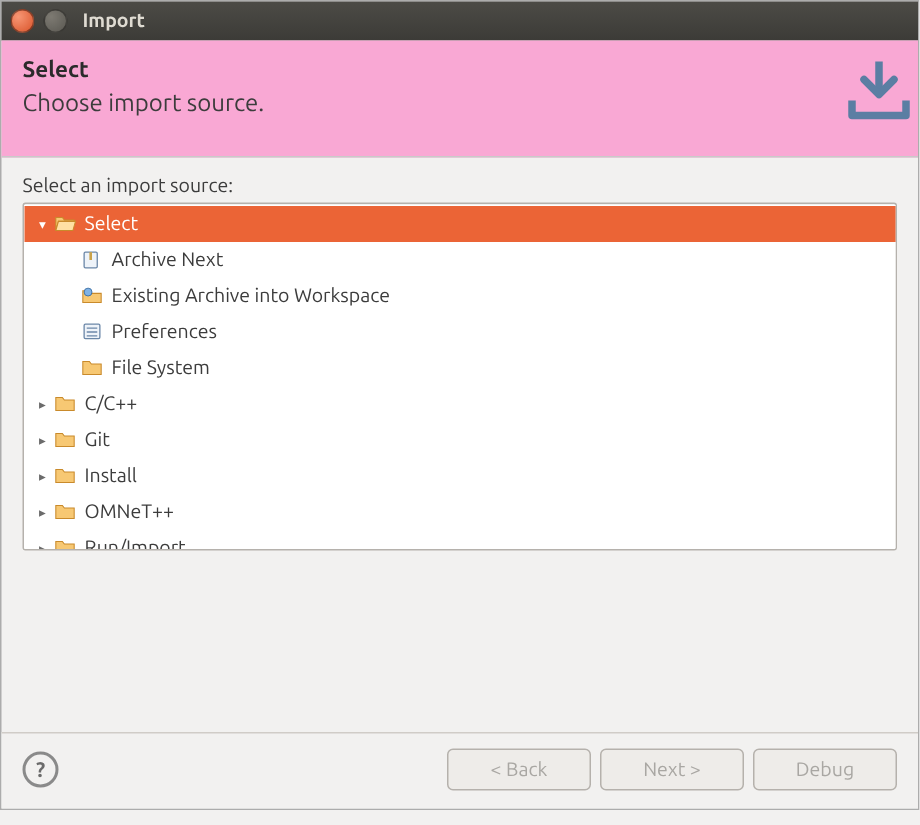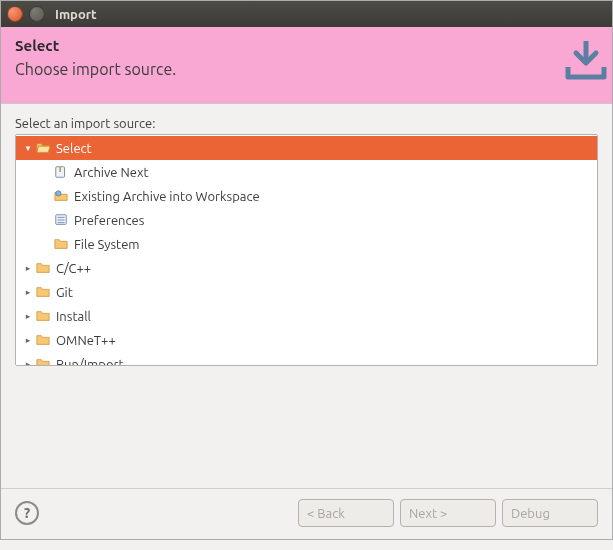--- a/index.html
+++ b/index.html
@@ -167,20 +167,21 @@
     gap: 6px;
   }
   .btn {
     min-width: 96px;
     height: 28px;
     border: 1px solid #b5b1ac;
     border-radius: 4px;
     background: linear-gradient(to bottom, #fafaf8, #e9e7e3);
     font-size: 13px;
     color: #3c3c3c;
+    text-align: center;
     line-height: 26px;
     padding: 0 8px;
   }
   .btn.disabled {
     color: #a9a7a3;
     background: #eeece9;
   }
   
   .tree::-webkit-scrollbar { width: 12px; }
   .tree::-webkit-scrollbar-thumb { background: #e87b4f; border-radius: 6px; }

